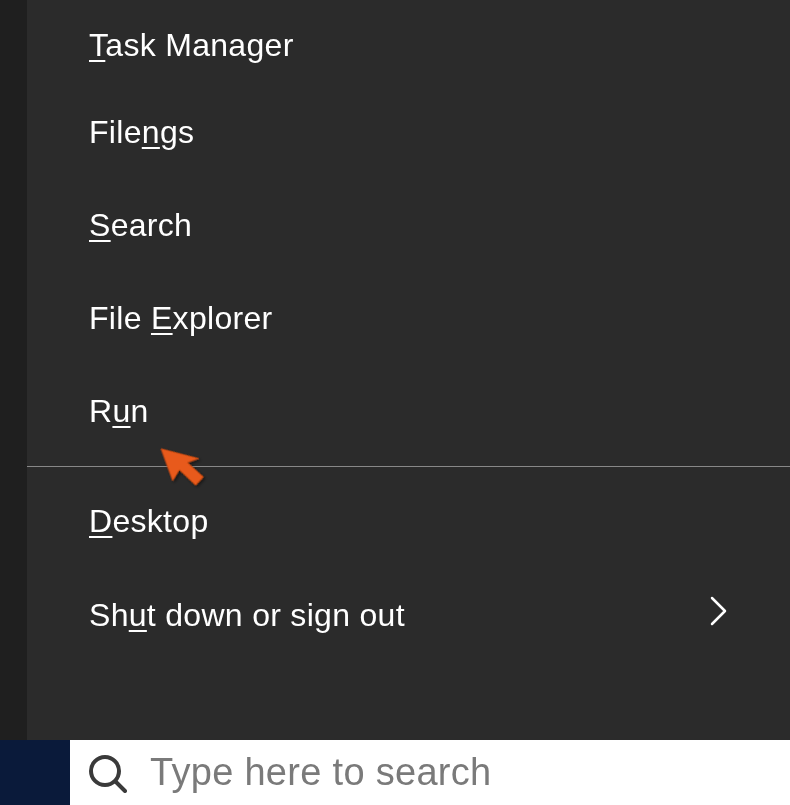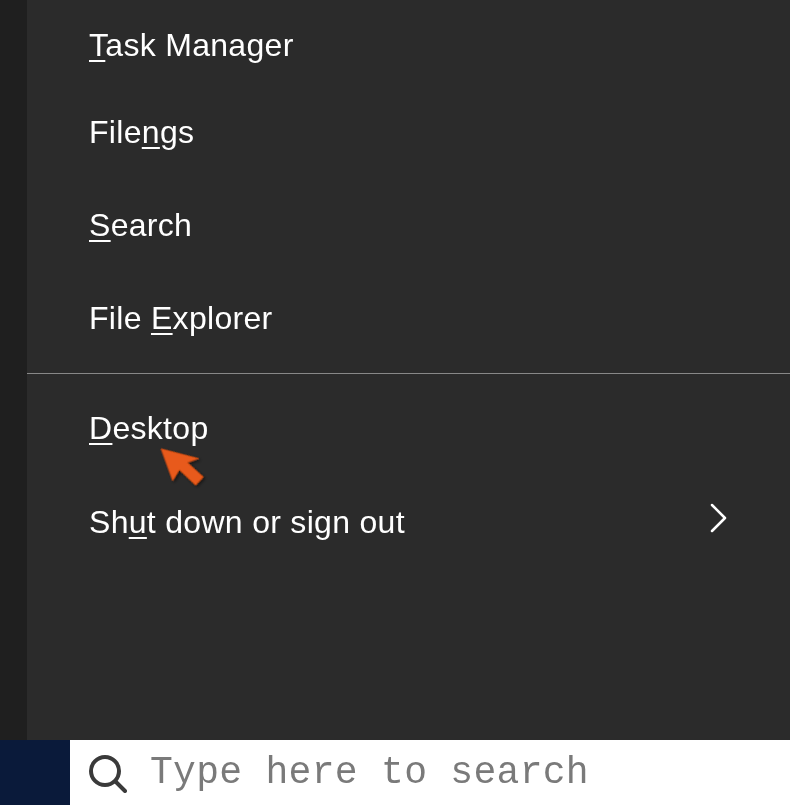--- a/index.html
+++ b/index.html
@@ -116,21 +116,20 @@
       height: 65px;
       background: #0a1a3a;
     }
     .search-box {
       flex: 1;
       display: flex;
       align-items: center;
       padding-left: 12px;
       height: 100%;
       background: #fff;
-      font-family: Liberation Mono, monospace;
     }
     .search-icon-wrap {
       width: 50px;
       height: 50px;
       display: flex;
       align-items: center;
       justify-content: center;
     }
     .search-icon-wrap svg {
       width: 40px;
@@ -177,20 +176,23 @@
   </div>
 
   <div class="menu-item spaced">
     <span class="label"><span></span><span class="underline-access">S</span><span>earch</span></span>
   </div>
 
   <div class="menu-item spaced">
     <span class="label"><span>File </span><span class="underline-access">E</span><span>xplorer</span></span>
   </div>
 
+  <div class="menu-item spaced">
+    <span class="label"><span>R</span><span class="underline-access">u</span><span>n</span></span>
+  </div>
 
   <div class="menu-divider"></div>
 
   <div class="menu-item spaced">
     <span class="label"><span></span><span class="underline-access">D</span><span>esktop</span></span>
   </div>
 
   <div class="menu-item spaced">
     <span class="label"><span>Sh</span><span class="underline-access">u</span><span>t down or sign out</span></span>
     <span class="chevron">

